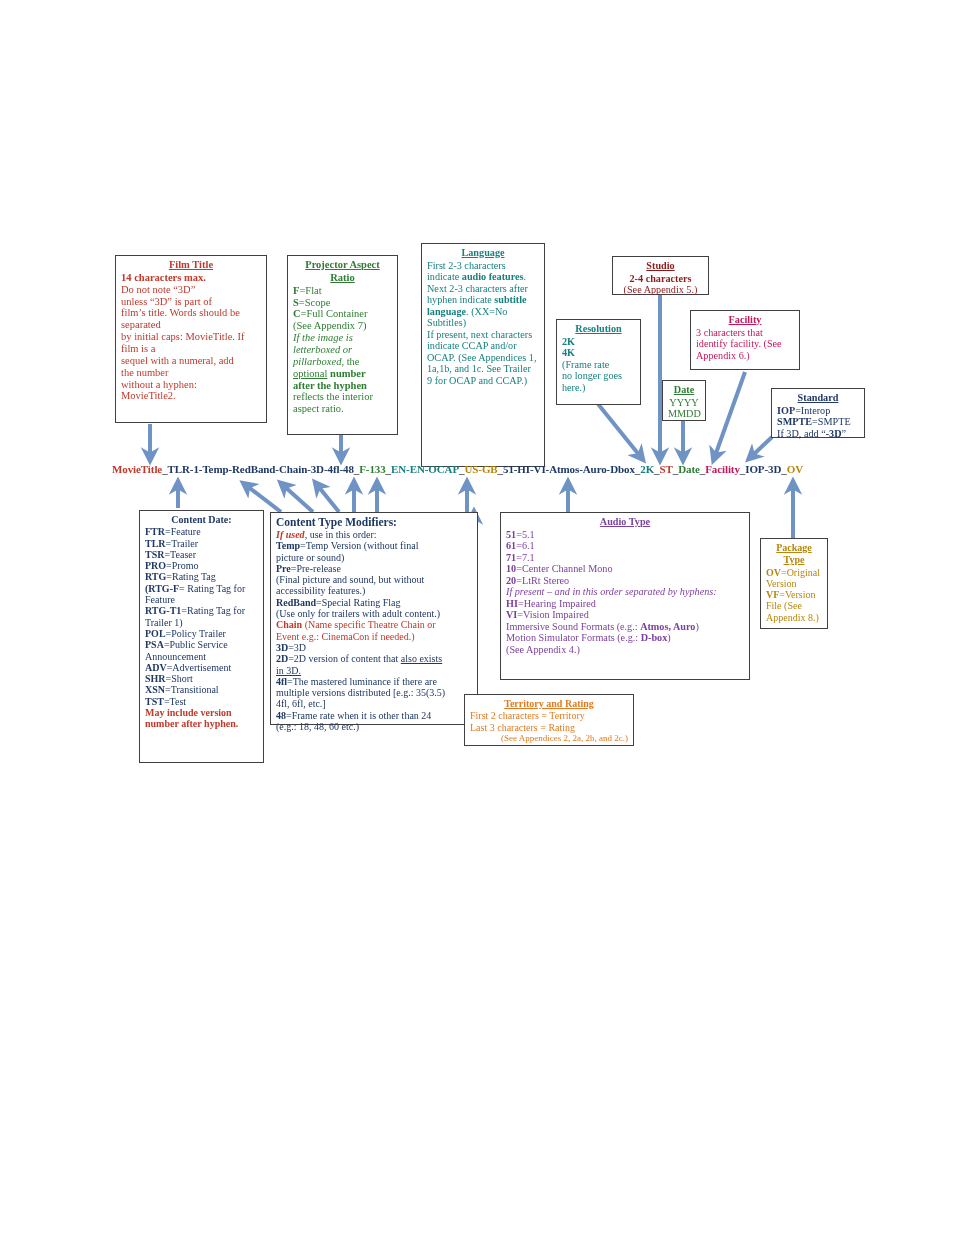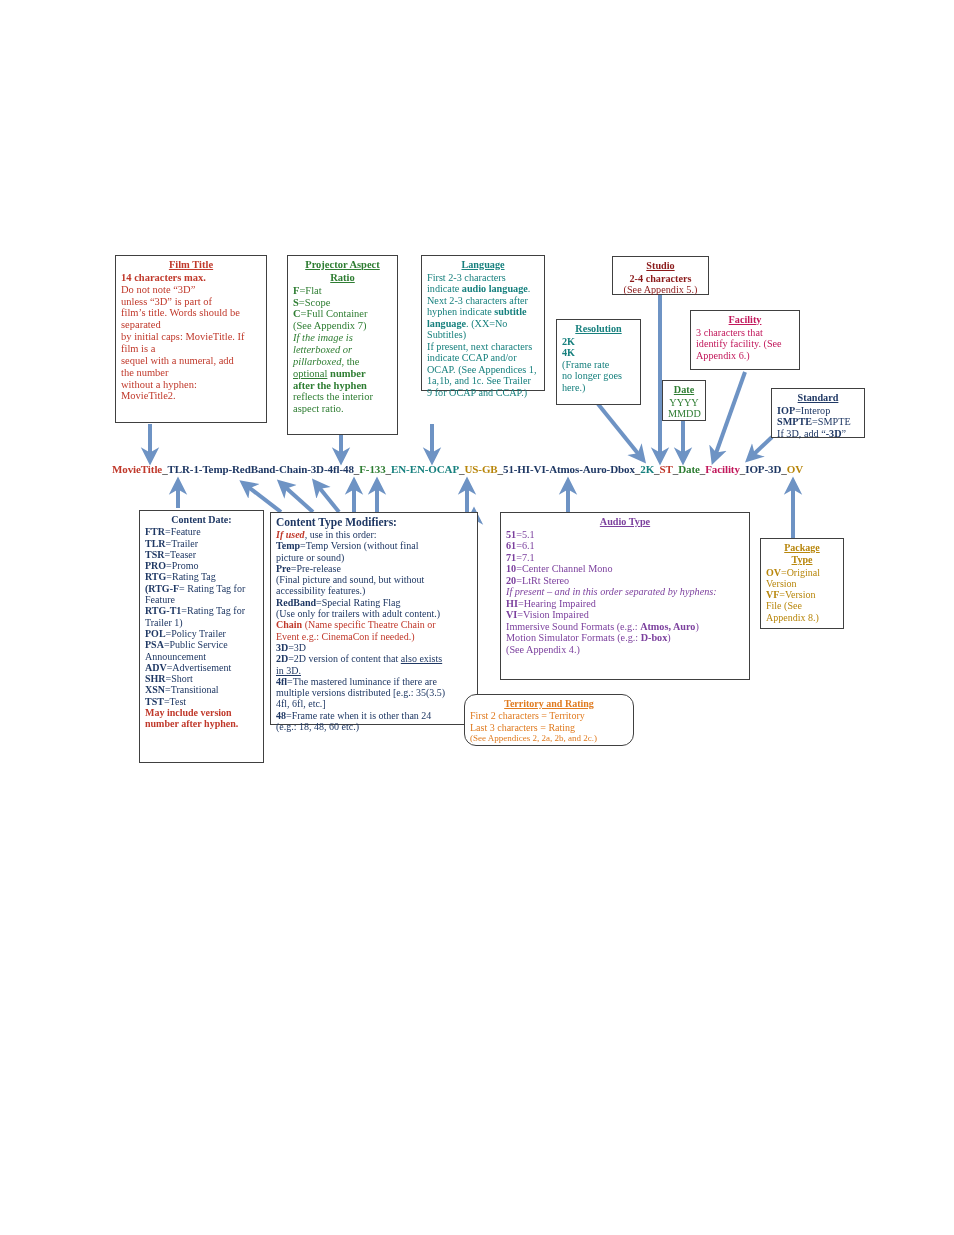--- a/index.html
+++ b/index.html
@@ -128,24 +128,24 @@
     <span class="ln">(See Appendix 7)</span>
     <span class="ln" style="font-style:italic;">If the image is</span>
     <span class="ln" style="font-style:italic;">letterboxed or</span>
     <span class="ln"><i style="font-style:italic;">pillarboxed</i>, the</span>
     <span class="ln"><u class="ul">optional</u> <b class="k">number</b></span>
     <span class="ln" style="font-weight:bold;">after the hyphen</span>
     <span class="ln">reflects the interior</span>
     <span class="ln">aspect ratio.</span>
   </div>
 
-  <div class="box c-teal" style="left:421px; top:255px; width:124px; height:136px; font-size:10.2px;">
+  <div class="box c-teal" style="left:421px; top:243px; width:124px; height:224px; font-size:10.2px;">
     <span class="hdr">Language</span>
     <span class="ln">First 2-3 characters</span>
-    <span class="ln">indicate <b class="k">audio language</b>.</span>
+    <span class="ln">indicate <b class="k">audio features</b>.</span>
     <span class="ln">Next 2-3 characters after</span>
     <span class="ln">hyphen indicate <b class="k">subtitle</b></span>
     <span class="ln"><b class="k">language</b>. (XX=No</span>
     <span class="ln">Subtitles)</span>
     <span class="ln">If present, next characters</span>
     <span class="ln">indicate CCAP and/or</span>
     <span class="ln">OCAP. (See Appendices 1,</span>
     <span class="ln">1a,1b, and 1c. See Trailer</span>
     <span class="ln">9 for OCAP and CCAP.)</span>
   </div>
@@ -239,28 +239,28 @@
     <span class="ln"><b class="k">10</b>=Center Channel Mono</span>
     <span class="ln"><b class="k">20</b>=LtRt Stereo</span>
     <span class="ln" style="font-style:italic;">If present – and in this order separated by hyphens:</span>
     <span class="ln"><b class="k">HI</b>=Hearing Impaired</span>
     <span class="ln"><b class="k">VI</b>=Vision Impaired</span>
     <span class="ln">Immersive Sound Formats (e.g.: <b class="k">Atmos, Auro</b>)</span>
     <span class="ln">Motion Simulator Formats (e.g.: <b class="k">D-box</b>)</span>
     <span class="ln">(See Appendix 4.)</span>
   </div>
 
-  <div class="box c-orange" style="left:464px; top:694px; width:170px; height:52px; font-size:10px;border-radius:12px;">
+  <div class="box c-orange" style="left:464px; top:694px; width:170px; height:52px; font-size:10px;">
     <span class="hdr">Territory and Rating</span>
     <span class="ln">First 2 characters = Territory</span>
     <span class="ln">Last 3 characters = Rating</span>
-    <span class="ln" style="font-size:9px;">(See Appendices 2, 2a, 2b, and 2c.)</span>
-  </div>
-
-  <div class="box c-olive" style="left:760px; top:538px; width:84px; height:91px; font-size:10px;">
+    <span class="ln" style="font-size:9px;text-align:right;">(See Appendices 2, 2a, 2b, and 2c.)</span>
+  </div>
+
+  <div class="box c-olive" style="left:760px; top:538px; width:68px; height:91px; font-size:10px;">
     <span class="hdr">Package</span>
     <span class="hdr">Type</span>
     <span class="ln"><b class="k">OV</b>=Original</span>
     <span class="ln">Version</span>
     <span class="ln"><b class="k">VF</b>=Version</span>
     <span class="ln">File (See</span>
     <span class="ln">Appendix 8.)</span>
   </div>
 
 </div>

